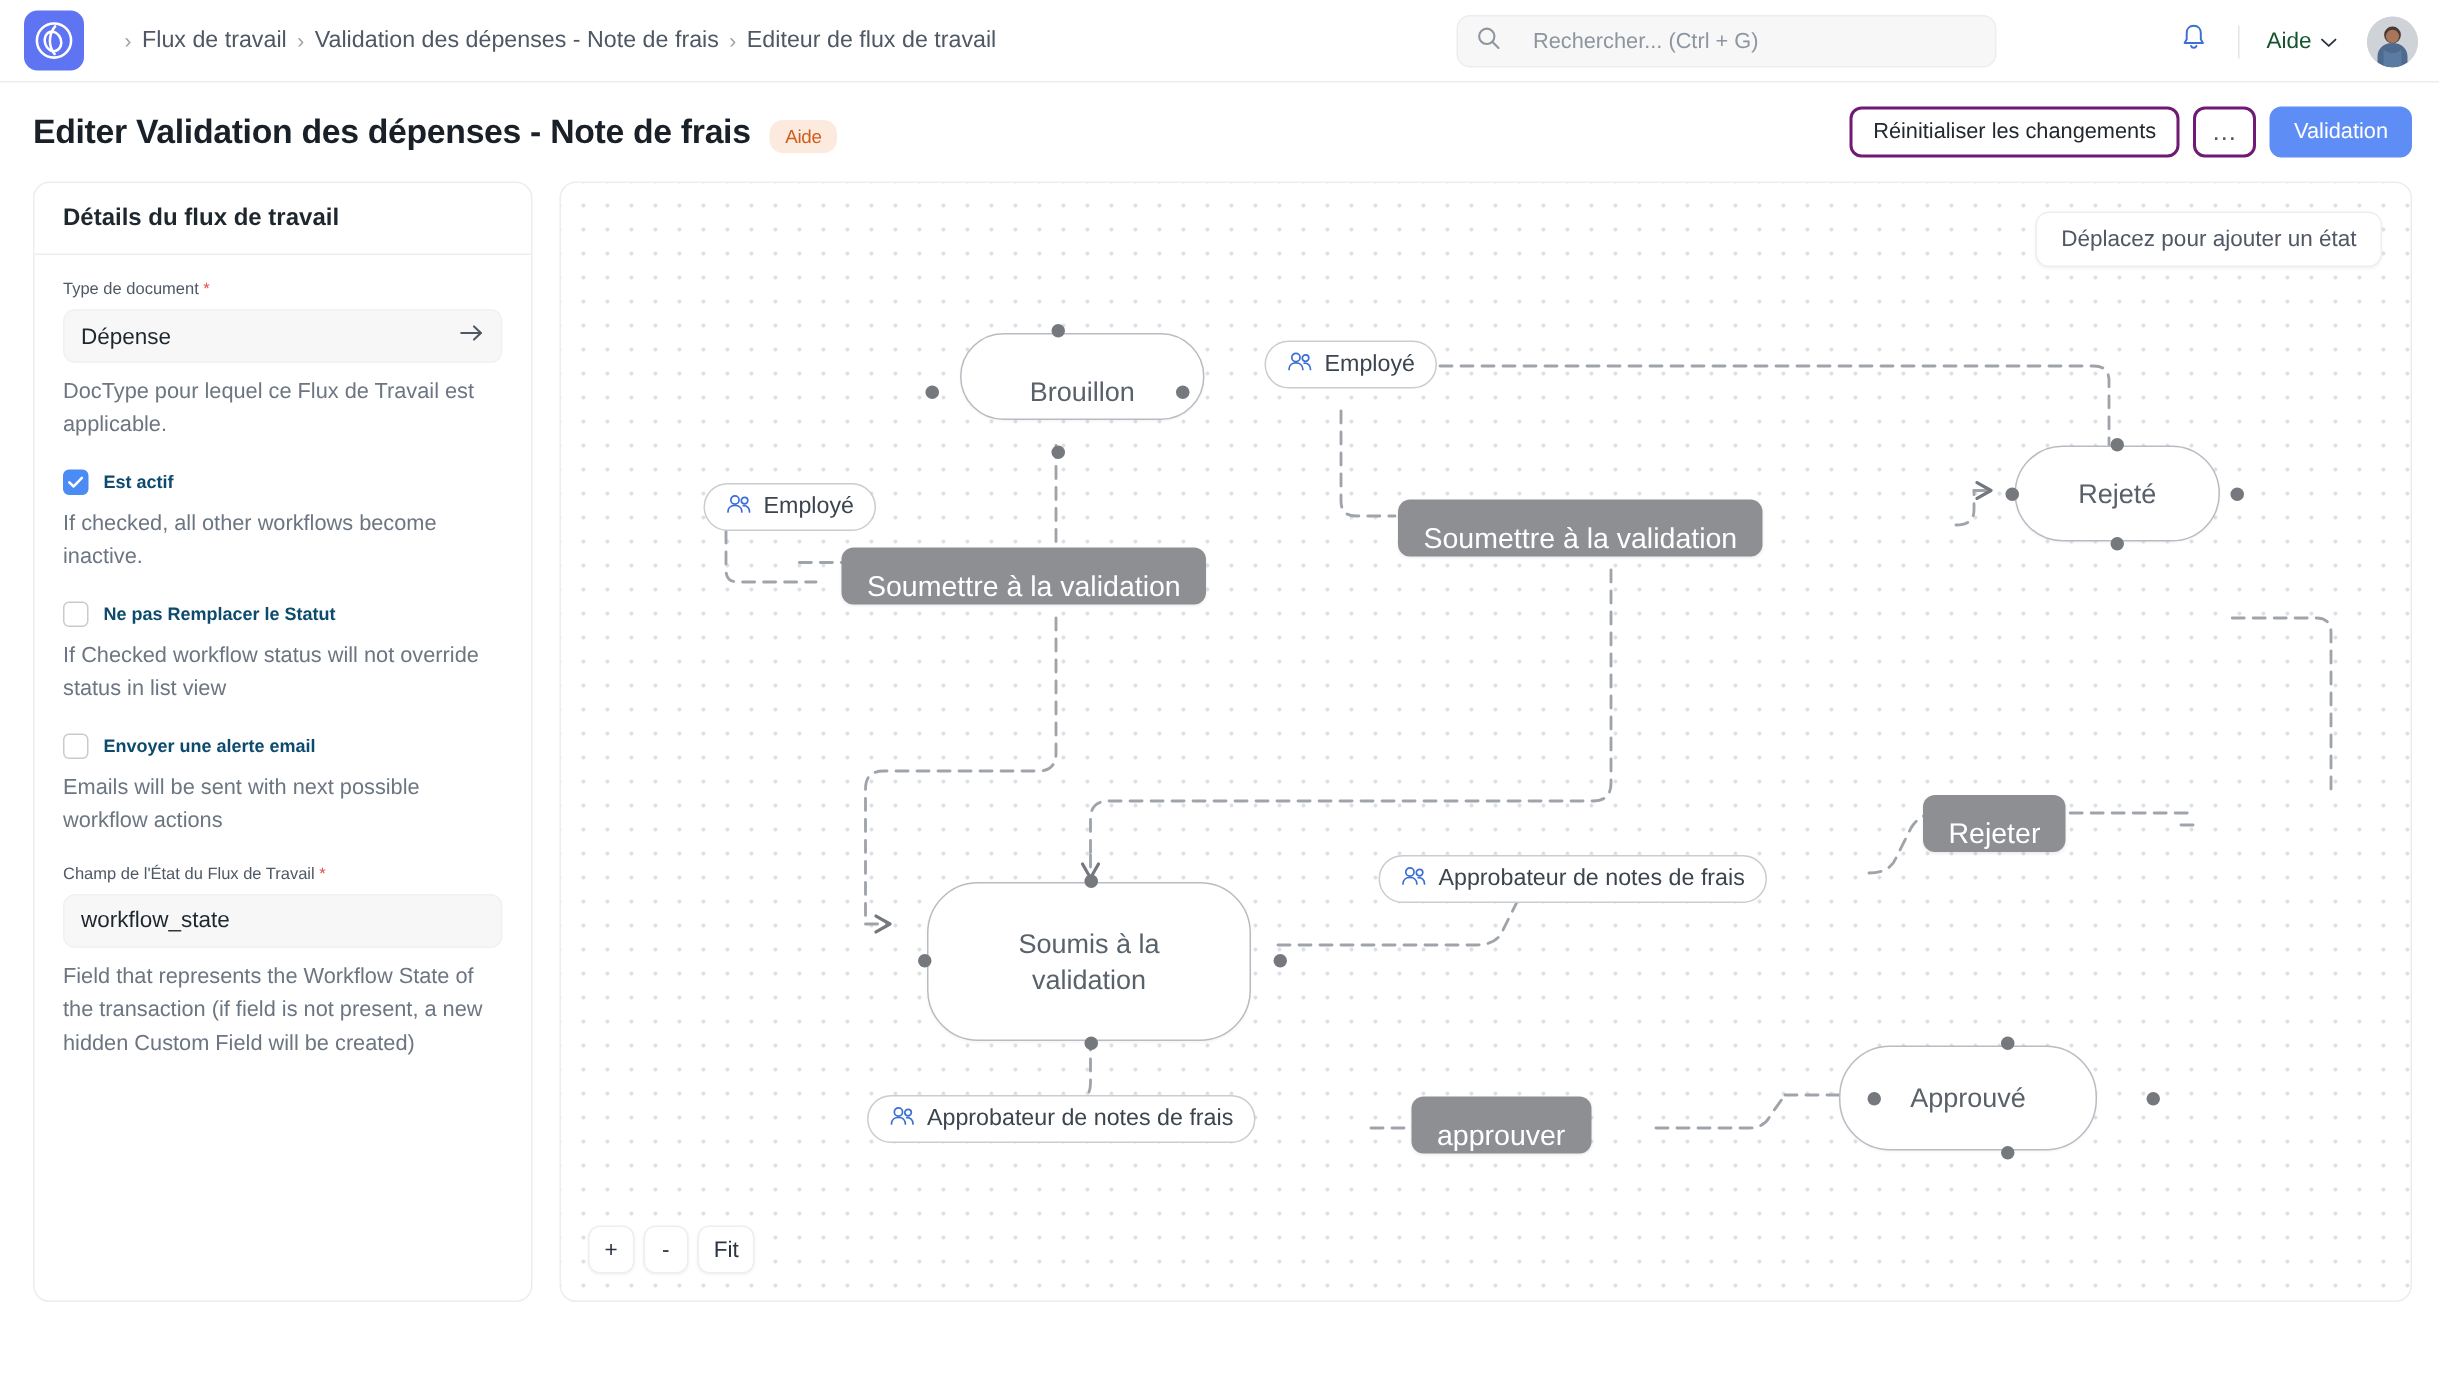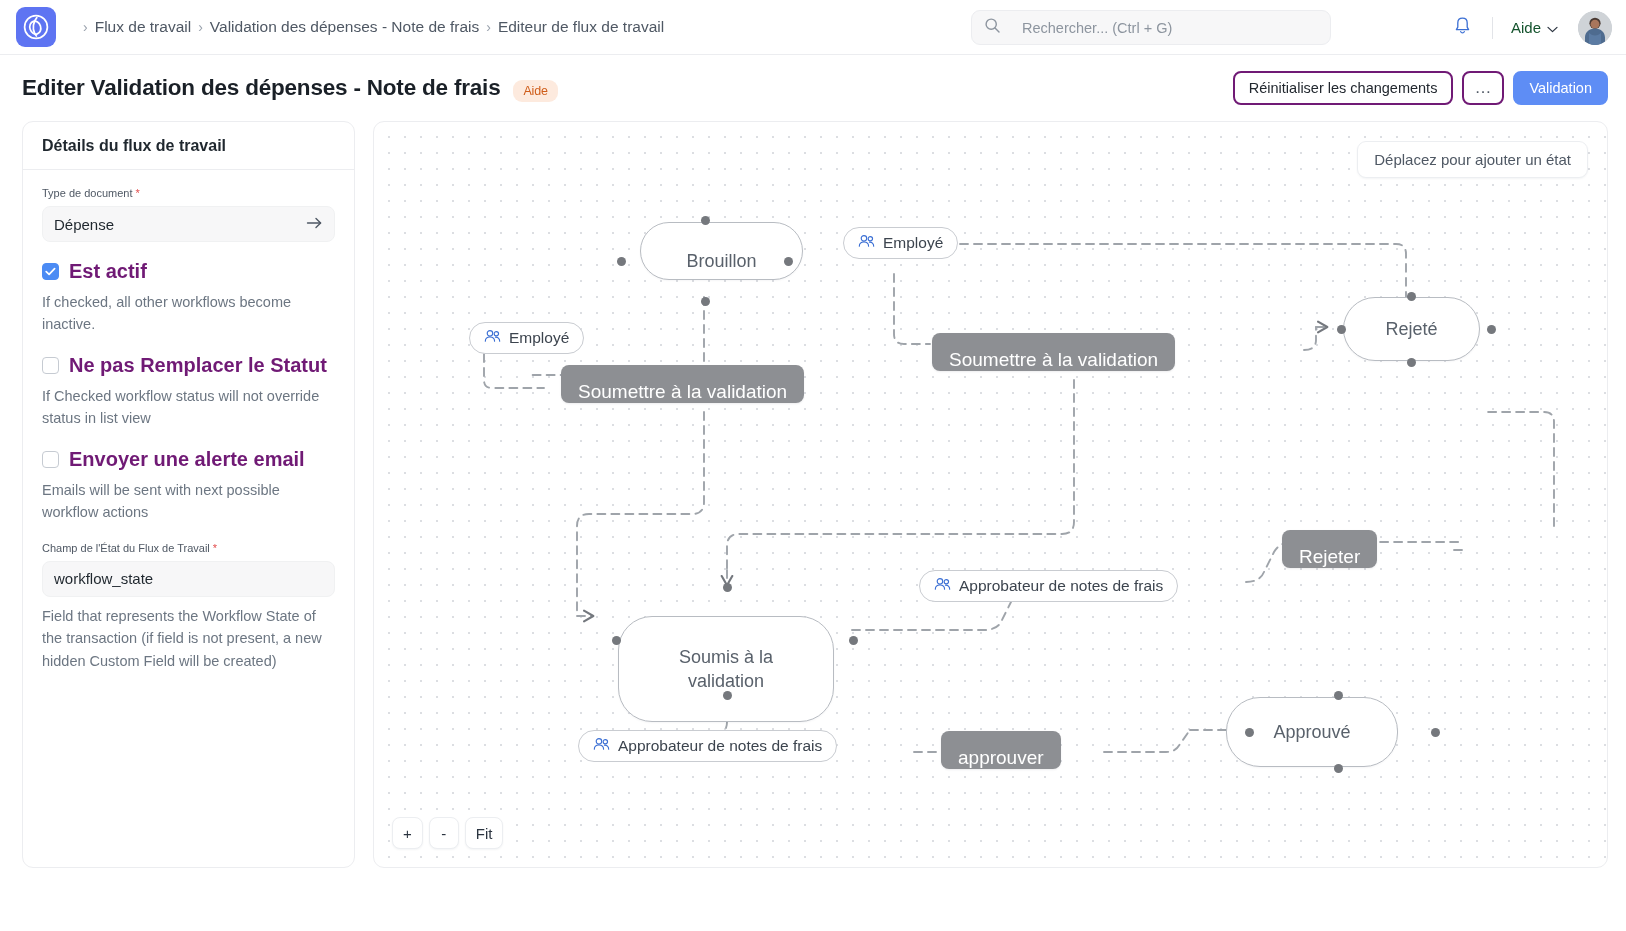--- a/index.html
+++ b/index.html
@@ -187,21 +187,21 @@
     width: 17px; height: 17px; flex: 0 0 17px;
     border-radius: 4px;
     border: 1.5px solid #c6cbd2;
     background: #ffffff;
     cursor: pointer;
     display: flex; align-items: center; justify-content: center;
   }
   .cbox.checked { background: #4b8bf4; border-color: #4b8bf4; }
   .cbox.checked svg { display: block; }
   .cbox svg { display: none; }
-  .check-label { font-size: 20px; font-weight: bold; color: #701a75; cursor: pointer; }
+  .check-label { font-size: 12px; font-weight: bold; color: #0c4a6e; cursor: pointer; }
   .spacer-18 { height: 18px; }
 
   
   #canvas {
     flex: 1 1 auto;
     background: #ffffff;
     border: 1px solid #ecedf0;
     border-radius: 11px;
     height: 747px;
     position: relative;
@@ -388,20 +388,21 @@
       </div>
       <div class="field-control">
         <span>Dépense</span>
         <span class="arrow">
           <svg width="17" height="14" viewBox="0 0 17 14">
             <line x1="1.5" y1="7" x2="14.5" y2="7" stroke="#4f5864" stroke-width="1.4" stroke-linecap="round"></line>
             <path d="M10 2.6 L14.6 7 L10 11.4" fill="none" stroke="#4f5864" stroke-width="1.4" stroke-linecap="round" stroke-linejoin="round"></path>
           </svg>
         </span>
       </div>
+      <div class="field-help">DocType pour lequel ce Flux de Travail est applicable.</div>
 
       <div class="check-row">
         <span class="cbox checked">
           <svg width="11" height="9" viewBox="0 0 11 9">
             <path d="M1.2 4.6 L4.1 7.3 L9.6 1.6" fill="none" stroke="#ffffff" stroke-width="1.7" stroke-linecap="round" stroke-linejoin="round"></path>
           </svg>
         </span>
         <span class="check-label">Est actif</span>
       </div>
       <div class="field-help">If checked, all other workflows become inactive.</div>
@@ -488,21 +489,21 @@
     <span class="port" style="left:410px; top:135px;"></span>
 
     <div class="state-node" style="left:969px; top:175px; width:137px; height:64px;">
       <span>Rejeté</span>
     </div>
     <span class="port" style="left:1033px; top:170px;"></span>
     <span class="port" style="left:1033px; top:236px;"></span>
     <span class="port" style="left:963px; top:203px;"></span>
     <span class="port" style="left:1113px; top:203px;"></span>
 
-    <div class="state-node" style="left:244px; top:466px; width:216px; height:106px;margin-top:28px;">
+    <div class="state-node" style="left:244px; top:466px; width:216px; height:106px;">
       <span style="max-width:150px; display:block;">Soumis à la validation</span>
     </div>
     <span class="port" style="left:349px; top:461px;"></span>
     <span class="port" style="left:349px; top:569px;"></span>
     <span class="port" style="left:238px; top:514px;"></span>
     <span class="port" style="left:475px; top:514px;"></span>
 
     <div class="state-node" style="left:852px; top:575px; width:172px; height:70px;">
       <span>Approuvé</span>
     </div>

